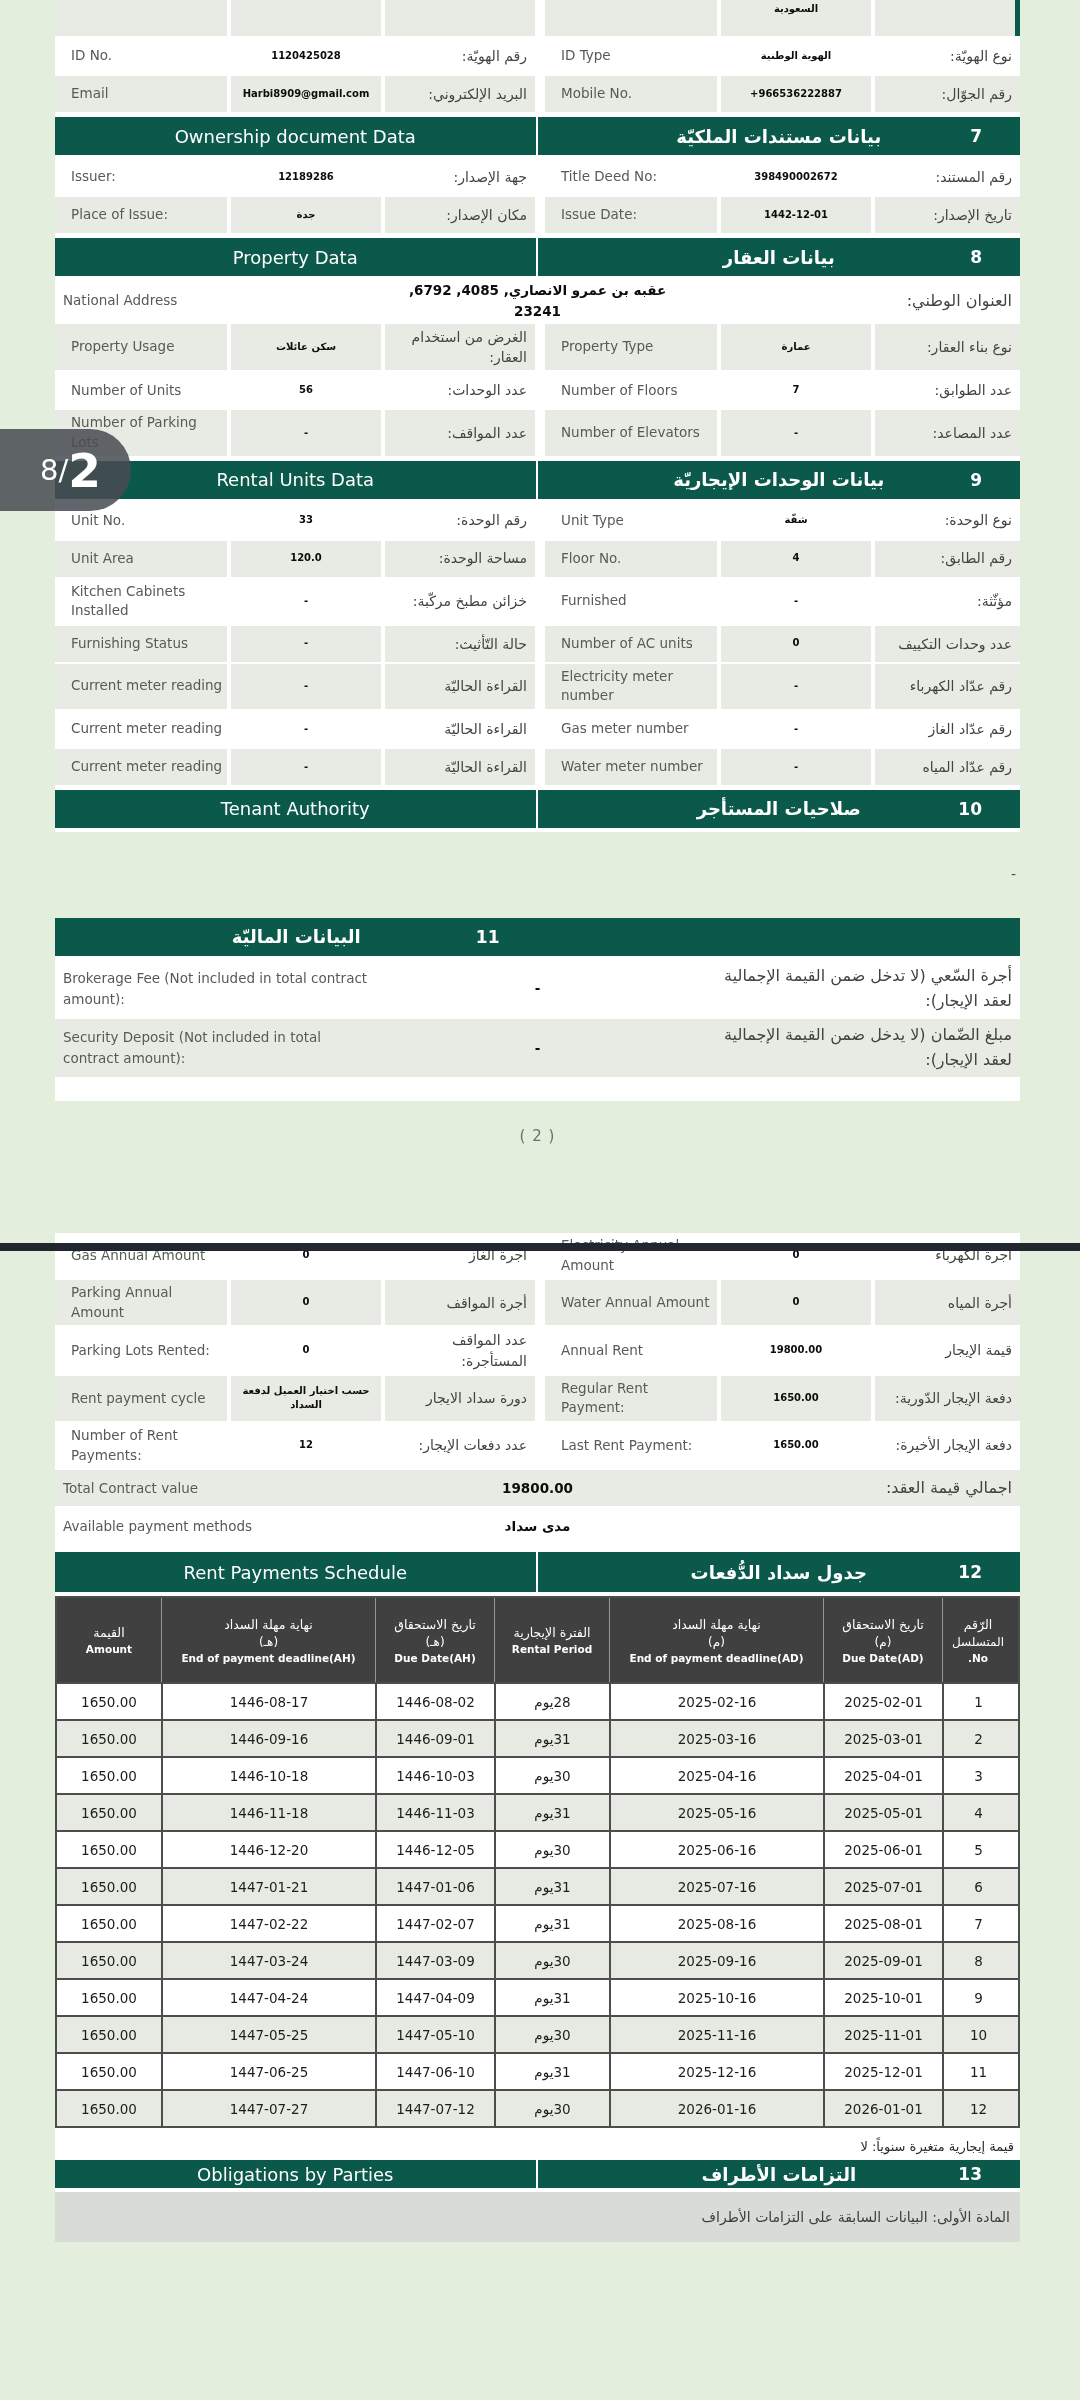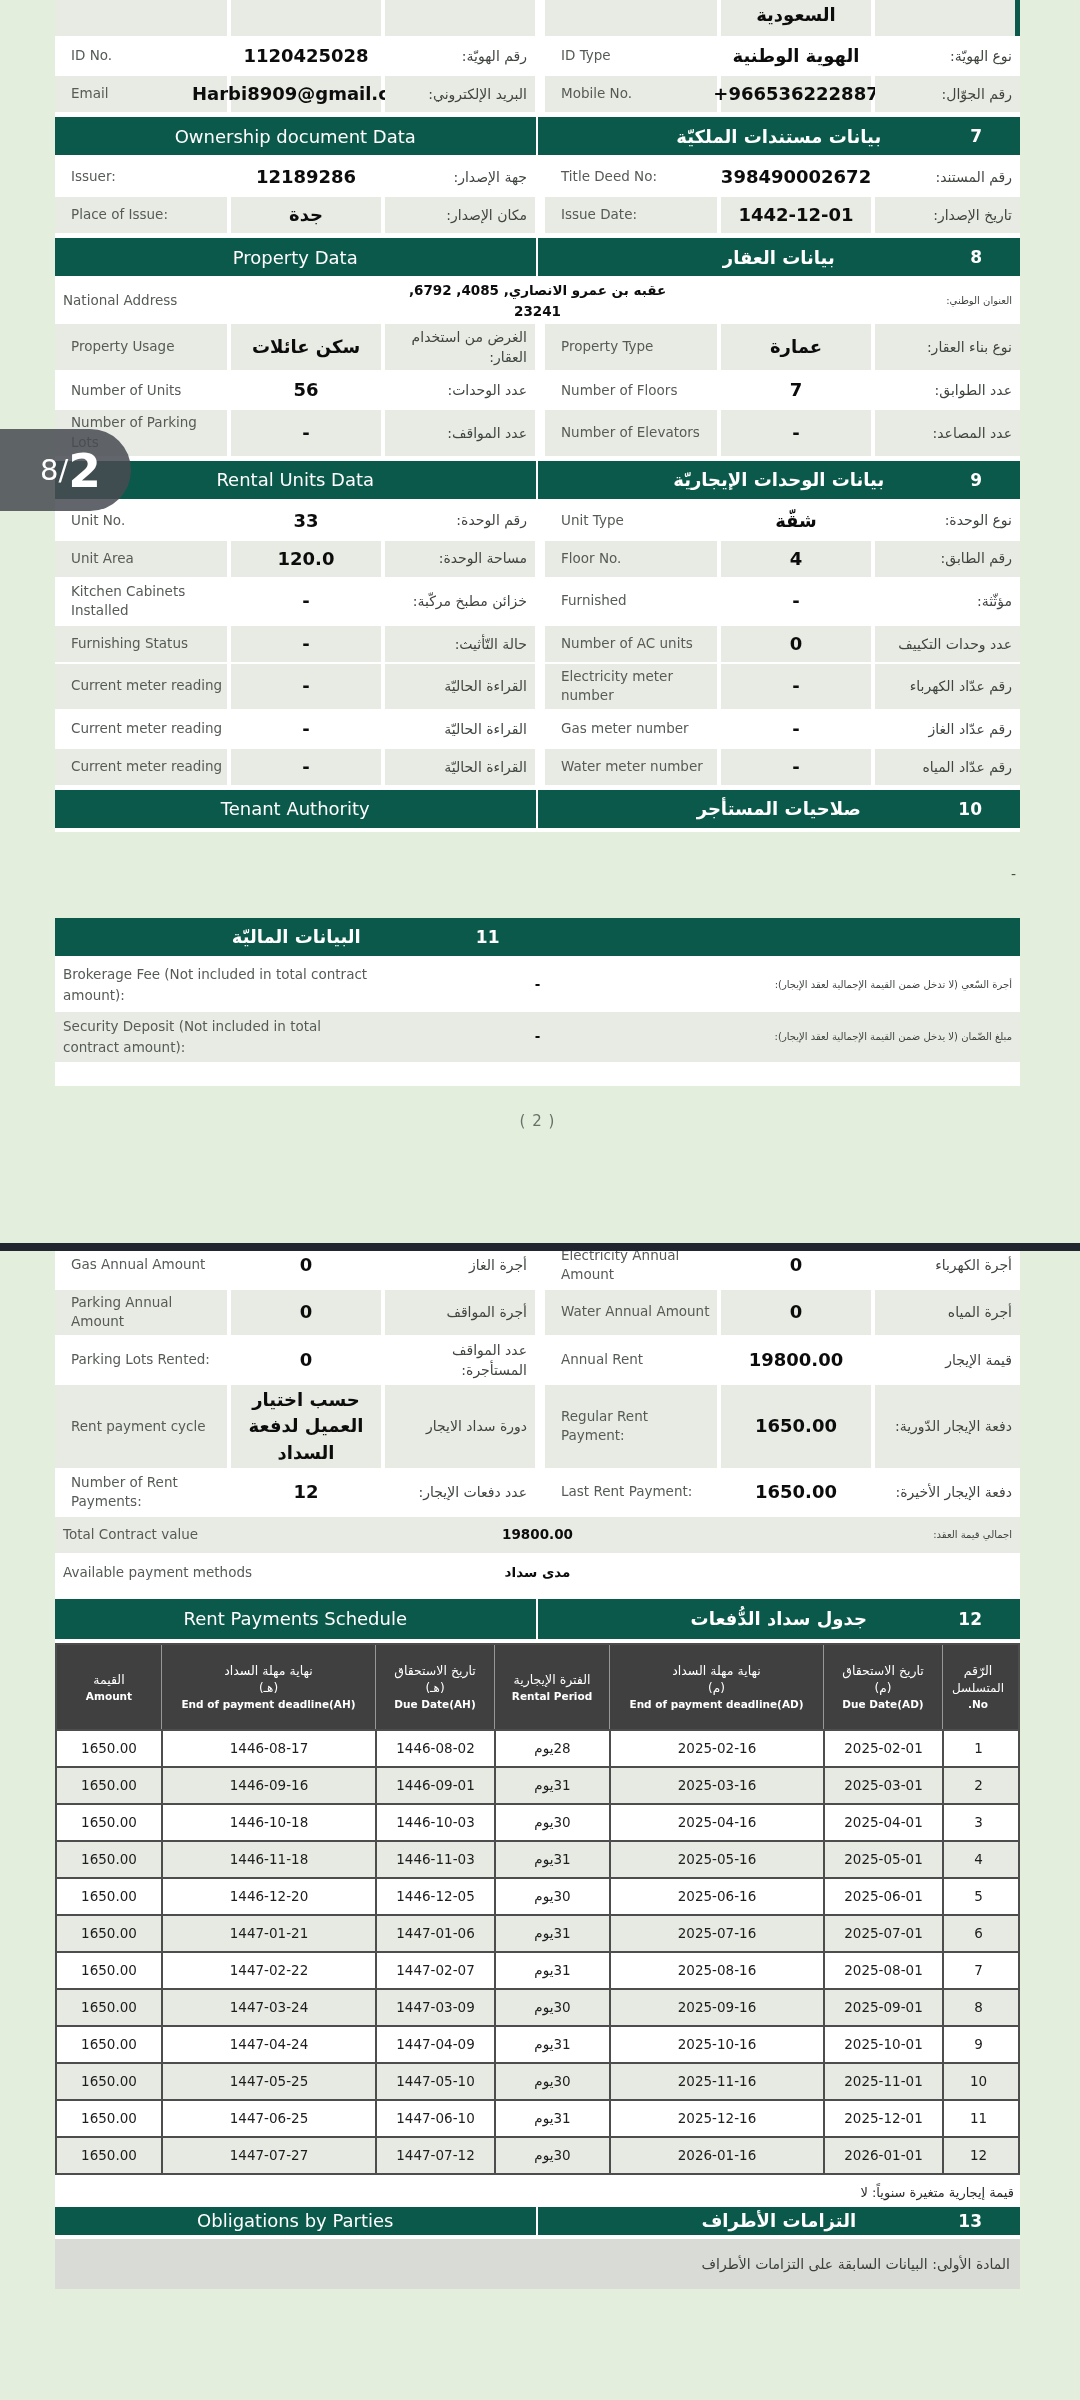--- a/index.html
+++ b/index.html
@@ -20,34 +20,34 @@
 
   
   .prow {
     display:grid;
     grid-template-columns:172px 4px 150px 4px 150px 10px 172px 4px 150px 4px 145px;
     min-height:36px; background:#ffffff; margin-bottom:2px;
   }
   .prow .cell { display:flex; align-items:center; font-size:13.5px; background:#ffffff; line-height:1.45; }
   .prow.alt .cell, .partial-row.alt .cell { background:#e8ebe4; }
   .prow .en { color:#565b56; padding:3px 4px 3px 16px; }
-  .prow .val { justify-content:center; text-align:center; font-weight:bold; color:#0c0c0c; font-size:18px; padding:2px; }
+  .prow .val { justify-content:center; text-align:center; font-weight:bold; color:#0c0c0c; font-size:10px; padding:2px; }
   .prow .ar { justify-content:flex-start; text-align:right; color:#3f443f; font-size:14px; padding:3px 8px 3px 4px; }
   .prow .gap { background:transparent; }
 
   
   .frow {
     display:grid; grid-template-columns:330px 1fr 330px;
     min-height:36px; background:#ffffff; margin-bottom:2px;
   }
   .frow.alt > div { background:#e8ebe4; }
   .frow > div { display:flex; align-items:center; background:#ffffff; font-size:13.5px; line-height:1.55; }
   .frow .f-en { color:#565b56; padding:4px 4px 4px 8px; }
   .frow .f-val { justify-content:center; text-align:center; font-weight:bold; color:#0c0c0c; }
-  .frow .f-ar { justify-content:flex-start; text-align:right; color:#3f443f; font-size:10px; padding:4px 8px 4px 4px; }
+  .frow .f-ar { justify-content:flex-start; text-align:right; color:#3f443f; font-size:16px; padding:4px 8px 4px 4px; }
 
   
   .shdr {
     display:grid; grid-template-columns:1fr 1fr;
     height:38px; background:#0b594a; color:#ffffff; margin:5px 0 4px 0;
   }
   .shdr .shdr-en { display:flex; align-items:center; justify-content:center;
     font-weight:normal; font-size:18px; border-right:2px solid #ffffff; }
   .shdr .shdr-right { position:relative; display:flex; align-items:center; justify-content:center; }
   .shdr .shdr-ar { font-weight:bold; font-size:18px; }
@@ -56,21 +56,21 @@
   
   .open-area { position:relative; height:86px; background:#e3eedc; }
   .open-area .dash { position:absolute; right:4px; top:34px; color:#4a4a4a; font-size:14px; }
 
   .spacer-white { height:22px; background:#ffffff; }
 
   .page-footer { text-align:center; color:#697069; font-size:15px; margin-top:26px; letter-spacing:1px; }
 
   .page-divider { position:absolute; left:0; top:1243px; width:1080px; height:8px; background:#22262e; }
 
-  .page2-wrap { margin-top:113px; }
+  .page2-wrap { margin-top:88px; }
 
   
   .ptable { border:2px solid #4d4d4d; background:#ffffff; }
   .pt-head {
     display:grid; grid-template-columns:104px 214px 119px 115px 214px 119px 71px;
     background:#404040; color:#ffffff; height:84px;
   }
   .pt-head .th { display:flex; flex-direction:column; align-items:center; justify-content:center;
     border-left:1px solid #979797; gap:3px; padding:2px; text-align:center; }
   .pt-head .th:first-child { border-left:none; }

